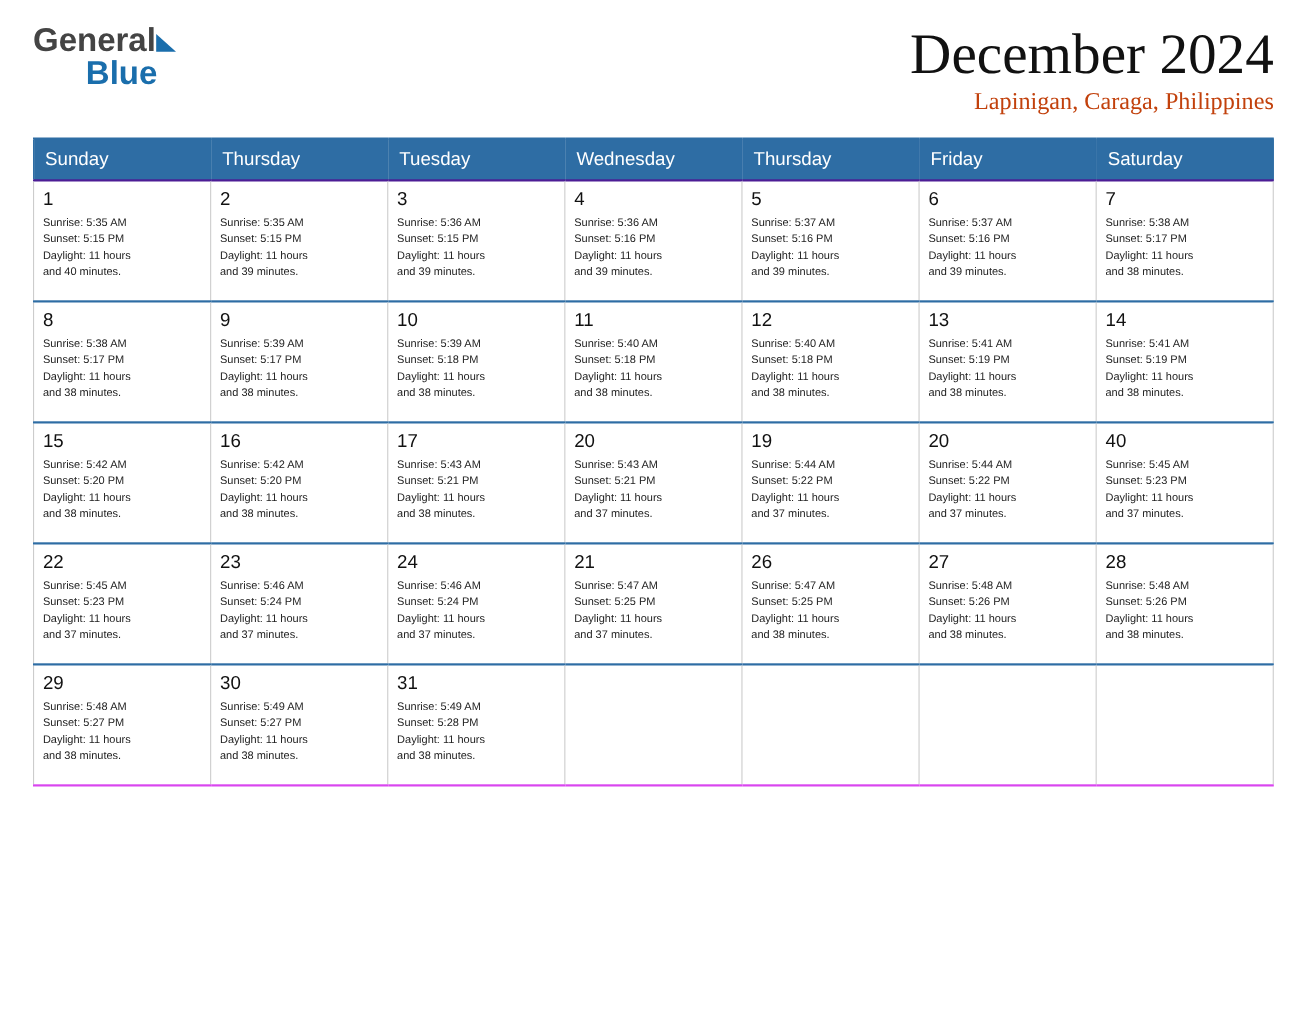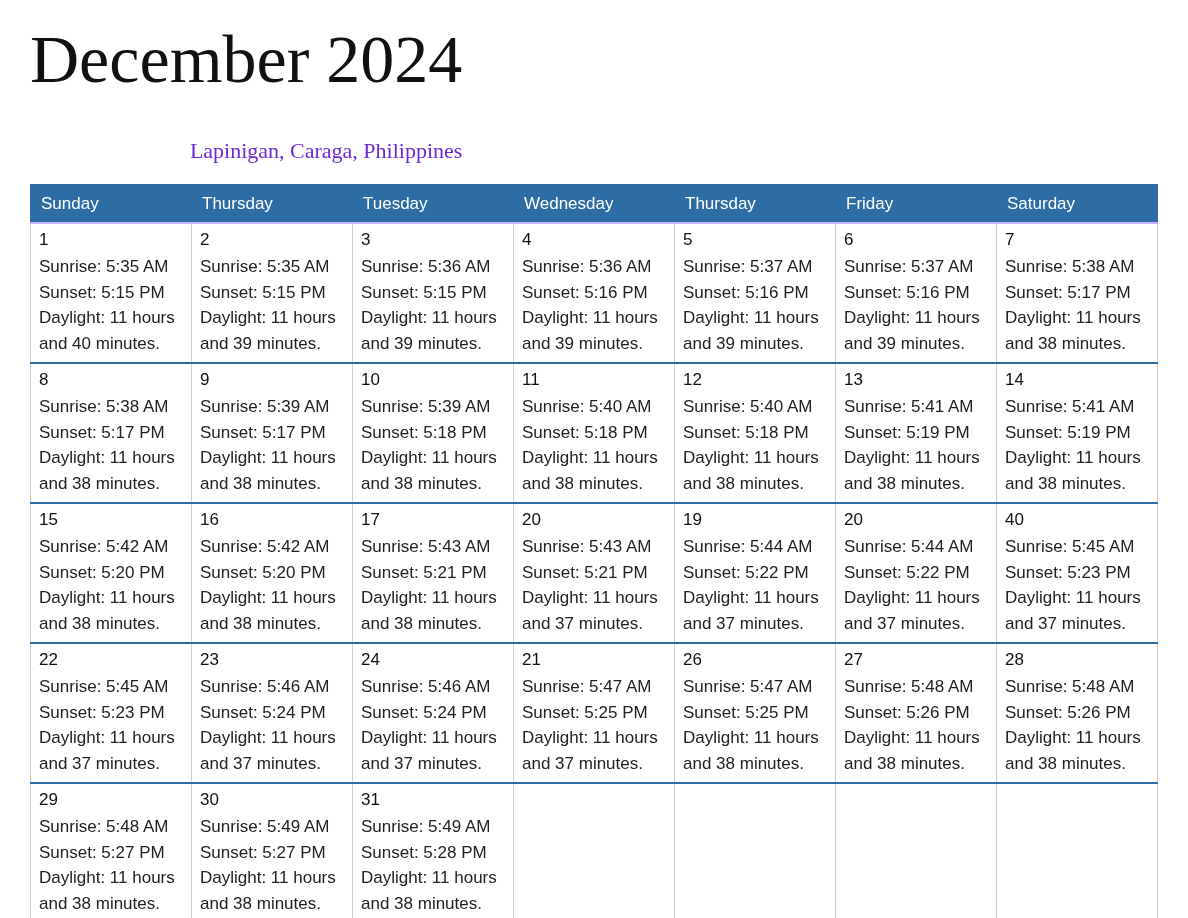--- a/index.html
+++ b/index.html
@@ -18,30 +18,29 @@
     }
     .logo {
       display: flex;
       flex-direction: column;
       align-items: flex-start;
     }
     .title-block {
       text-align: right;
     }
     .month-title {
-      font-size: 68px;
+      font-size: 52px;
       font-weight: normal;
       color: #111;
       font-family: Georgia, serif;
     }
     .location {
       font-size: 22px;
-      color: #6d28d9;
+      color: #c2410c;
       font-family: Georgia, serif;
-      margin-top: 39px;
     }
     .calendar {
       width: 100%;
       border-collapse: collapse;
       table-layout: fixed;
     }
     .calendar th {
       background-color: #2e6da4;
       color: #fff;
       font-size: 17px;
@@ -60,30 +59,30 @@
       height: 110px;
     }
     .calendar td .day-num {
       font-size: 17px;
       font-weight: normal;
       color: #111;
       display: block;
       margin-bottom: 4px;
     }
     .calendar td .day-info {
-      font-size: 17px;
+      font-size: 10px;
       line-height: 1.5;
       color: #222;
     }
     .calendar tr:last-child td {
-      border-bottom: 5px solid #d946ef;
+      border-bottom: 2px solid #d946ef;
     }
     .calendar thead tr th {
       border-top: 2px solid #2e6da4;
-      border-bottom: 2px solid #c4b5fd;
+      border-bottom: 2px solid #4c1d95;
     }
     .week-row td {
       border-top: 2px solid #2e6da4;
     }
     .empty-cell {
       background: #fff;
     }
     
     .logo-container {
       display: flex;
@@ -113,20 +112,29 @@
       font-size: 30px;
       font-weight: bold;
       color: #1a6eac;
       margin-left: 48px;
     }
   </style>
 </head>
 <body>
 
 <div class="header">
+  <div class="logo">
+    <div class="logo-container">
+      <span class="logo-text-general">General</span>
+      <span class="logo-triangle"></span>
+    </div>
+    <div class="logo-lower">
+      <span class="logo-text-blue">Blue</span>
+    </div>
+  </div>
   <div class="title-block">
     <div class="month-title">December 2024</div>
     <div class="location">Lapinigan, Caraga, Philippines</div>
   </div>
 </div>
 
 <table class="calendar">
   <thead>
     <tr id="header-row">
         <th>Sunday</th>

